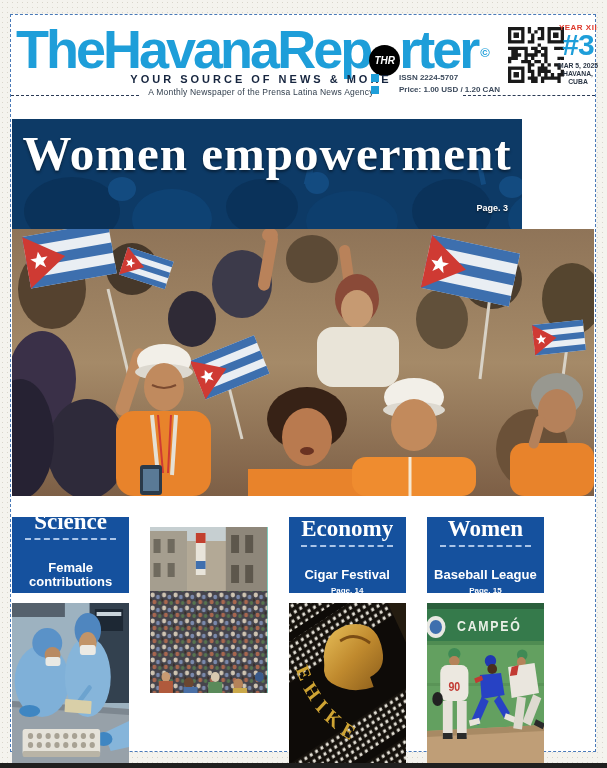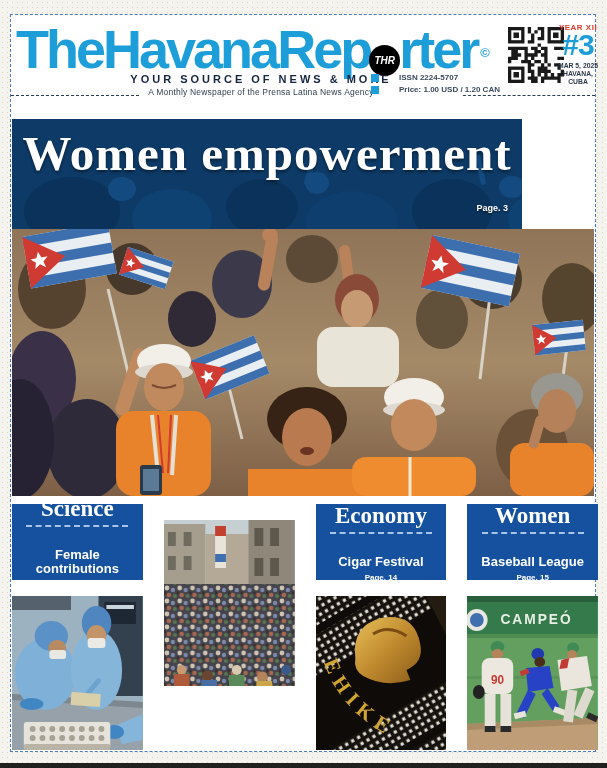--- a/index.html
+++ b/index.html
@@ -57,36 +57,36 @@
     font-size:49px;color:#ffffff;letter-spacing:1px;
     text-shadow:0 2px 3px rgba(0,0,0,0.45);
   }
   .lead-page{
     position:absolute;right:14px;bottom:16px;color:#fff;font-weight:bold;font-size:9px;
     text-shadow:0 1px 2px rgba(0,0,0,0.6);
   }
   .lead-photo{position:absolute;left:1px;top:214px;width:582px;height:267px;overflow:hidden;}
   
   .sections{
-    position:absolute;left:1px;top:489px;width:586px;height:246px;
+    position:absolute;left:1px;top:502px;width:532px;height:246px;
     display:flex;gap:21px;
   }
   .col{flex:1 1 0;display:flex;flex-direction:column;}
   .sec-head{
     height:76px;background:#15519e;color:#fff;text-align:center;
     display:flex;flex-direction:column;align-items:center;justify-content:center;
     padding-top:2px;box-sizing:border-box;
   }
   .sec-title{
     font-family:"Liberation Serif","DejaVu Serif",serif;font-weight:bold;font-size:23px;line-height:24px;
   }
   .sec-rule{width:78%;border-top:2px dashed rgba(220,235,255,0.75);margin:4px 0 5px;}
   .sec-sub{font-size:13px;font-weight:bold;line-height:14px;margin-top:16px;}
   .sec-page{font-size:8px;font-weight:bold;margin-top:4px;}
-  .sec-photo{margin-top:16px;height:166px;overflow:hidden;background:#5eead4;}
+  .sec-photo{margin-top:10px;height:166px;overflow:hidden;background:#5eead4;}
   .sec-photo svg{display:block;}
 </style>
 </head>
 <body>
 
 <div class="page">
   <div class="sheet">
 
     <div class="logo">
       <span>The</span><span>Havana</span><span>Rep</span><span class="badge">THR</span><span>rter</span><span class="copy">©</span>

